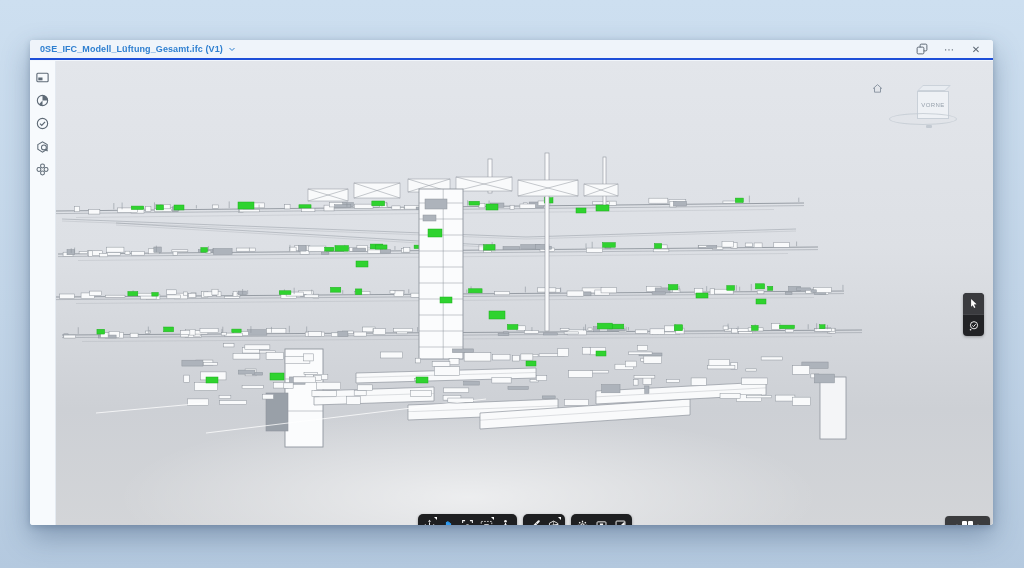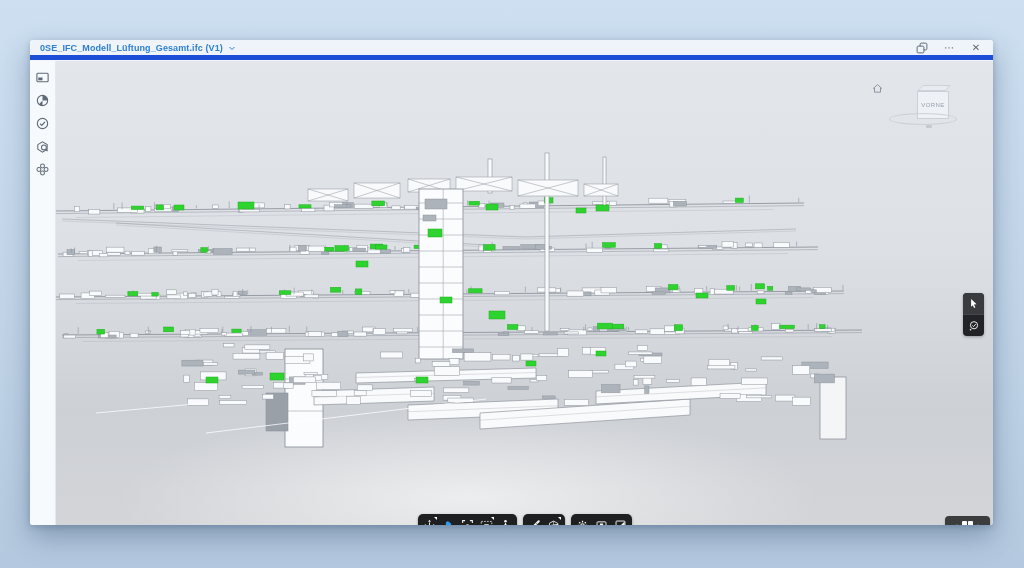--- a/index.html
+++ b/index.html
@@ -7,21 +7,21 @@
     font-family:"Liberation Sans", sans-serif; }
   .desktop { position:relative; width:1024px; height:568px;
     background:linear-gradient(180deg,#cddff0 0%,#c2d5e8 55%,#b4c9df 100%); }
 
   
   .window { position:absolute; left:30px; top:40px; width:963px; height:485px;
     background:#f2f6fb; border-radius:3px; overflow:hidden;
     box-shadow:0 12px 28px rgba(45,70,105,.38), 0 2px 6px rgba(45,70,105,.25); }
 
   .titlebar { position:absolute; left:0; top:0; right:0; height:20px;
-    background:#eff4fa; border-bottom:5px solid #1d4ed8;
+    background:#eff4fa; border-bottom:2px solid #1d4ed8;
     display:flex; align-items:center; padding:0 10px; }
   .title { font-size:9px; font-weight:700; color:#2e7fd0; letter-spacing:.1px; }
   .title-chevron { margin-left:5px; color:#2e7fd0; display:flex; align-items:center; cursor:pointer; }
   .chrome-controls { margin-left:auto; display:flex; align-items:center; gap:13px; color:#5d6874; }
   .chrome-btn { display:flex; align-items:center; justify-content:center; width:14px; height:14px;
     font-size:10px; color:#5d6874; cursor:pointer; }
 
   
   .rail { position:absolute; left:0; top:21px; bottom:0; width:26px;
     background:#f7fafd; border-right:1px solid #e4eaf1;

